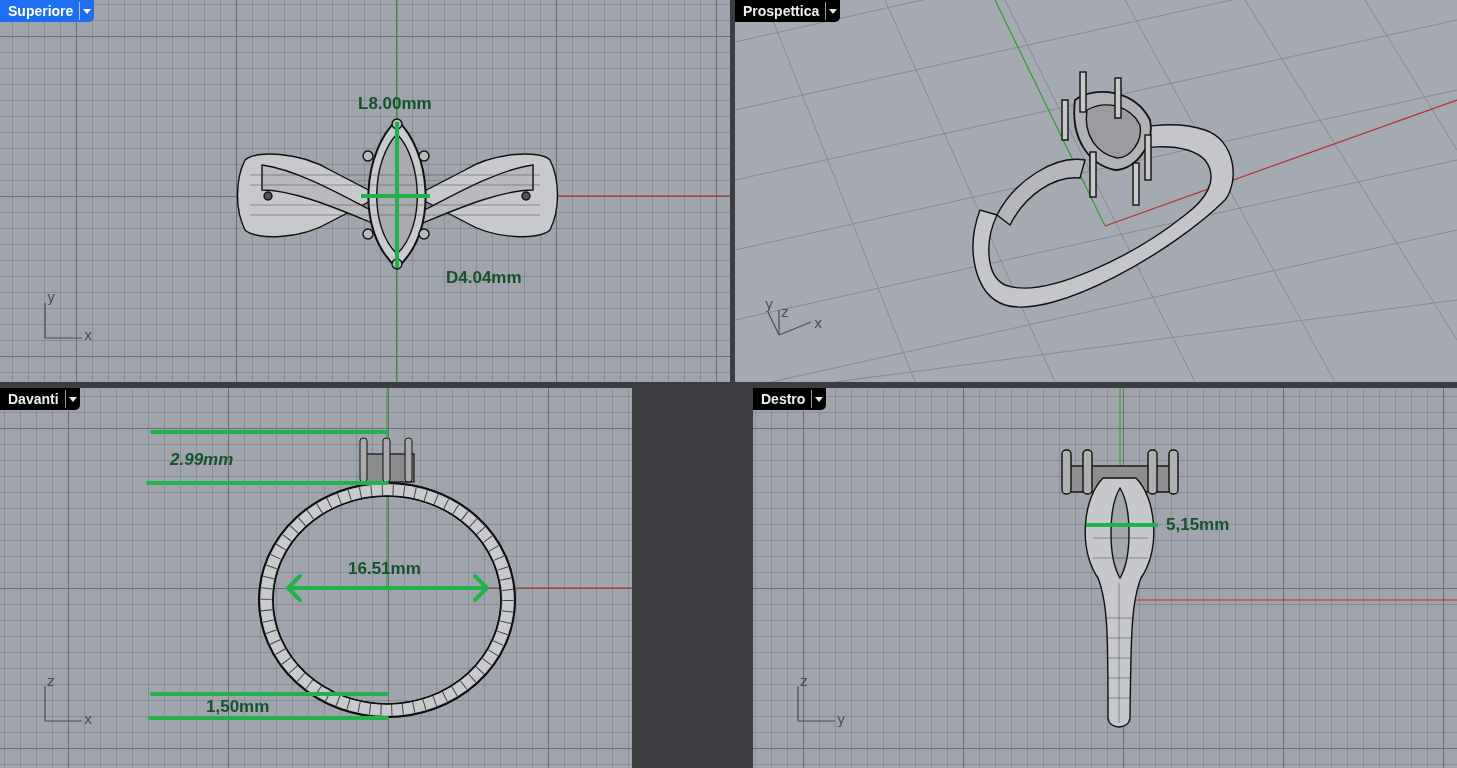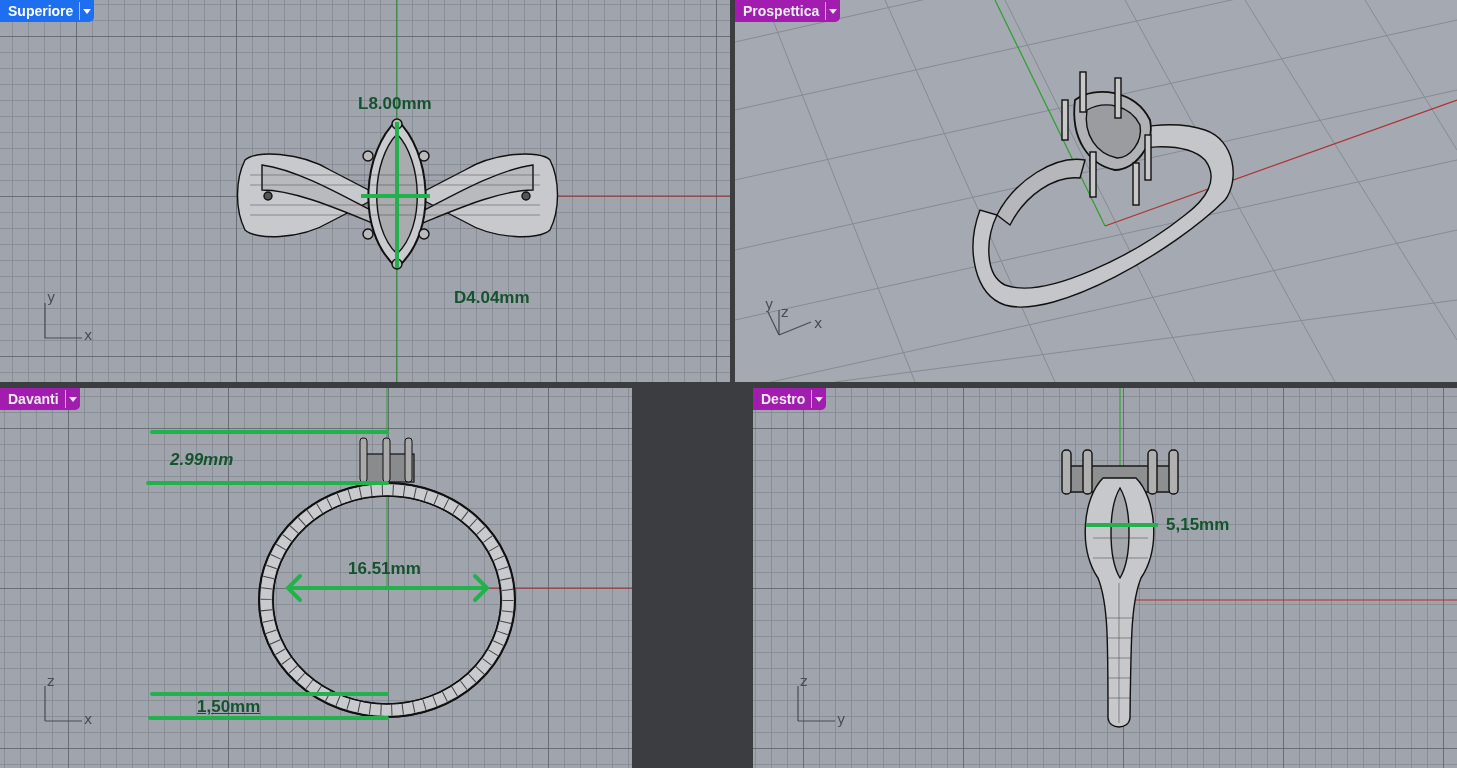--- a/index.html
+++ b/index.html
@@ -22,21 +22,21 @@
       linear-gradient(to bottom, rgba(120,124,132,0.55) 1px, transparent 1px);
     background-size:160px 160px,160px 160px,16px 16px,16px 16px;
   }
   #vp-top .vp-grid { background-position: 76px 36px, 76px 36px, 76px 36px, 76px 36px; }
   #vp-front .vp-grid { background-position: 68px 40px, 68px 40px, 68px 40px, 68px 40px; }
   #vp-right .vp-grid { background-position: 50px 40px, 50px 40px, 50px 40px, 50px 40px; }
   #vp-persp { background:#a5a9b1; }
   .vp-tab {
     position:absolute; left:0; top:0; height:22px;
     display:flex; align-items:stretch;
-    background:#a21caf; border-radius:0 0 5px 0;
+    background:#000000; border-radius:0 0 5px 0;
     color:#eceef1; font-weight:bold; font-size:14px;
     z-index:5; cursor:pointer;
   }
   .vp-tab.active { background:#1e6ef2; color:#ffffff; }
   .vp-tab .lbl { padding:3px 6px 0 8px; }
   .vp-tab .dd {
     width:14px; border-left:1px solid rgba(255,255,255,0.6);
     display:flex; align-items:center; justify-content:center;
     margin:2px 0;
   }
@@ -90,21 +90,21 @@
     <line x1="361" y1="196" x2="430" y2="196" stroke="#22b24c" stroke-width="4"></line>
 
     <g stroke="#4a4c52" stroke-width="1.2">
       <line x1="45" y1="303" x2="45" y2="338"></line>
       <line x1="45" y1="338" x2="82" y2="338"></line>
     </g>
     <text class="axis-lbl" x="47" y="302">y</text>
     <text class="axis-lbl" x="84" y="340">x</text>
   </svg>
   <div class="dim" style="left:358px;top:94px;">L8.00mm</div>
-  <div class="dim" style="left:446px;top:288px;margin-left:8px;">D4.04mm</div>
+  <div class="dim" style="left:446px;top:268px;">D4.04mm</div>
 </div>
 
 <div class="viewport" id="vp-persp" style="left:735px;top:0;width:722px;height:382px;">
   <div class="vp-tab">
     <span class="lbl">Prospettica</span>
     <span class="dd"></span>
   </div>
   <svg class="scene" width="722" height="382">
     <g stroke="#7a7e86" stroke-width="1" opacity="0.7">
       <line x1="0" y1="42" x2="722" y2="-120"></line>
@@ -178,21 +178,21 @@
     </g>
     <g stroke="#4a4c52" stroke-width="1.2">
       <line x1="45" y1="298" x2="45" y2="333"></line>
       <line x1="45" y1="333" x2="82" y2="333"></line>
     </g>
     <text class="axis-lbl" x="47" y="298">z</text>
     <text class="axis-lbl" x="84" y="336">x</text>
   </svg>
   <div class="dim" style="left:170px;top:62px;font-style:italic;">2.99mm</div>
   <div class="dim" style="left:348px;top:171px;">16.51mm</div>
-  <div class="dim" style="left:197px;top:309px;text-decoration:underline;">1,50mm</div>
+  <div class="dim" style="left:206px;top:309px;">1,50mm</div>
 </div>
 
 <div class="viewport" id="vp-right" style="left:753px;top:388px;width:722px;height:380px;">
   <div class="vp-grid"></div>
   <div class="vp-tab">
     <span class="lbl">Destro</span>
     <span class="dd"></span>
   </div>
   <svg class="scene" width="722" height="380">
     <line x1="367" y1="0" x2="367" y2="212" stroke="#2aa02a" stroke-width="1"></line>

